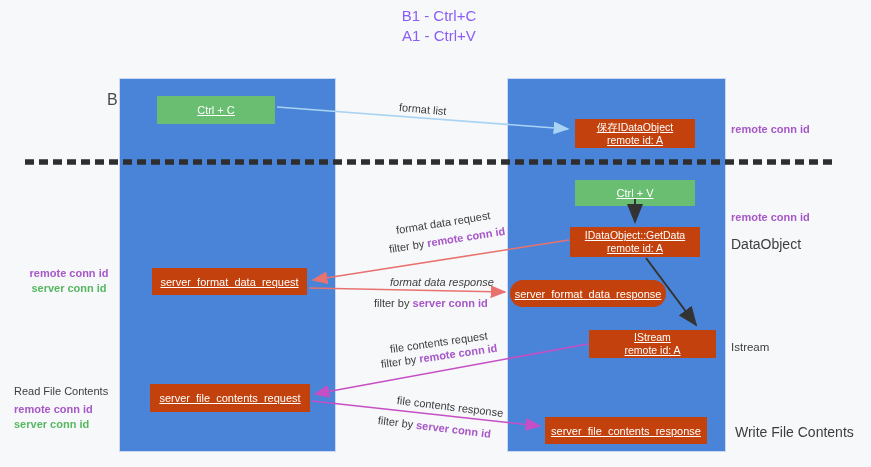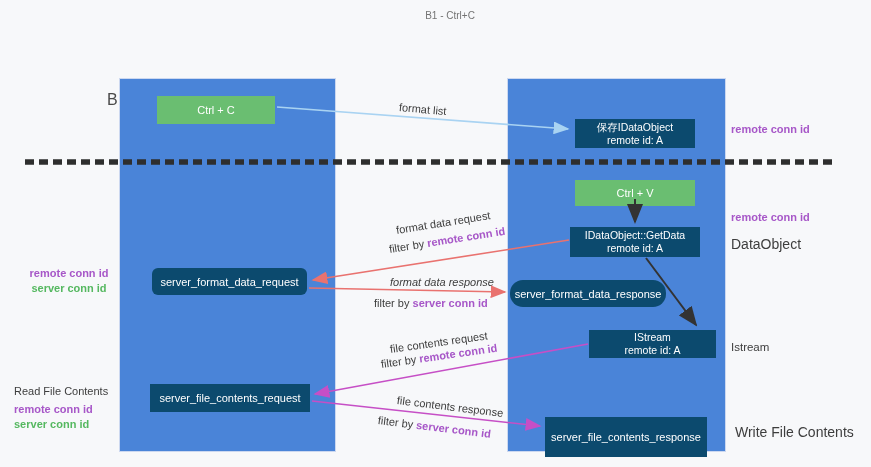--- a/index.html
+++ b/index.html
@@ -1,45 +1,45 @@
 <!DOCTYPE html>
 <html><head>
 <meta charset="utf-8">
 <style>
   * { margin:0; padding:0; box-sizing:border-box; }
   body { background:#f7f8fa; font-family:"Liberation Sans", sans-serif; }
   .canvas { position:relative; width:871px; height:467px; background:#f7f8fa; overflow:hidden; }
 
-  .title { position:absolute; left:325px; top:6px; width:250px; text-align:center;
-           font-size:10px; color:#737373; line-height:20px; }
+  .title { position:absolute; left:314px; top:6px; width:250px; text-align:center;
+           font-size:15px; color:#8b5cf6; line-height:20px; }
 
   .lane-header { position:absolute; text-align:left; font-size:16px; color:#4a4a4a; line-height:14px;margin-top:42px; }
   .lane-header.left  { left:107px; top:51px; width:217px; }
   .lane-header.right { left:507px; top:51px; width:219px; }
 
   .lane { position:absolute; top:78px; height:374px; background:#4a84d8; border:1px solid #ccd8f0; }
   .lane.left  { left:119px; width:217px; }
   .lane.right { left:507px; width:219px; }
 
   .node { position:absolute; display:flex; flex-direction:column; justify-content:center;
-          align-items:center; color:#ffffff; text-align:center; z-index:10; }
-  .node.orange { background:#0c4a6e; }
+          align-items:center; color:#ffffff; text-align:center; z-index:10;text-decoration:underline; }
+  .node.orange { background:#c2410c; }
   .node.green  { background:#6abe71; }
   .node .l1, .node .l2 { font-size:10.5px; line-height:13px; }
   .node .single { font-size:11px; }
 
   .n-ctrl-c    { left:157px; top:96px;  width:118px; height:28px; }
   .n-save-obj  { left:575px; top:119px; width:120px; height:29px; }
   .n-ctrl-v    { left:575px; top:172px; width:120px; height:26px;margin-top:8px; }
   .n-getdata   { left:570px; top:227px; width:130px; height:30px; }
   .n-istream   { left:589px; top:330px; width:127px; height:28px; }
-  .n-fmt-req   { left:152px; top:268px; width:155px; height:27px;border-radius:6px; }
+  .n-fmt-req   { left:152px; top:268px; width:155px; height:27px; }
   .n-fmt-resp  { left:510px; top:280px; width:156px; height:27px;border-radius:13px; }
   .n-file-req  { left:150px; top:384px; width:160px; height:28px; }
-  .n-file-resp { left:545px; top:417px; width:162px; height:40px; }
+  .n-file-resp { left:545px; top:417px; width:162px; height:27px; }
 
   .side-label { position:absolute; font-size:11px; z-index:12; }
   .purple { color:#a757c8; font-weight:bold; }
   .greentx { color:#55b860; font-weight:bold; }
   .blacktx { color:#3d3d3d; }
 
   .left-group1 { left:14px; top:266px; width:110px; text-align:center; line-height:15px; }
   .left-group2 { left:14px; top:384px; width:112px; line-height:15px; }
   .left-group2 .blacktx { margin-bottom:3px; display:block; }
 
@@ -63,20 +63,21 @@
 
   svg.overlay { position:absolute; left:0; top:0; z-index:20; pointer-events:none; }
 </style>
 </head>
 <body>
 
 <div class="canvas">
 
   <div class="title">
     <div>B1 - Ctrl+C</div>
+    <div>A1 - Ctrl+V</div>
   </div>
 
   <div class="lane-header left">
     <div>B1</div>
   </div>
   <div class="lane-header right">
     <div>server</div>
   </div>
 
   <div class="lane left"></div>

